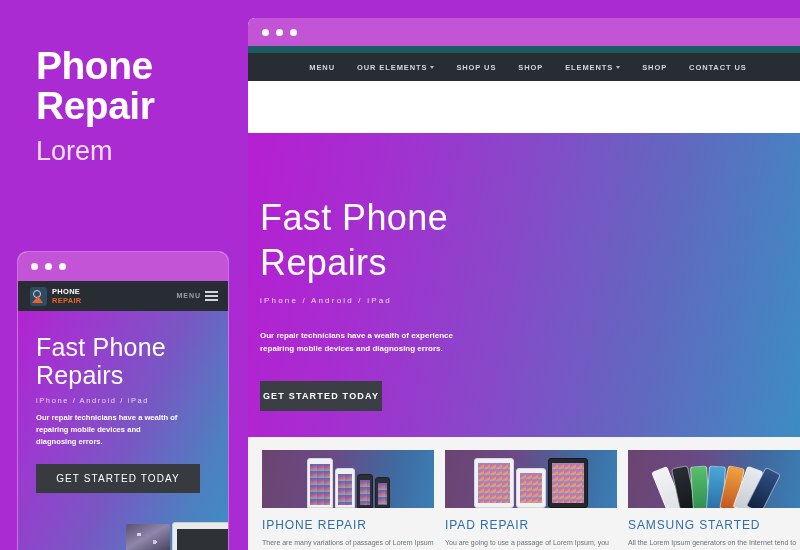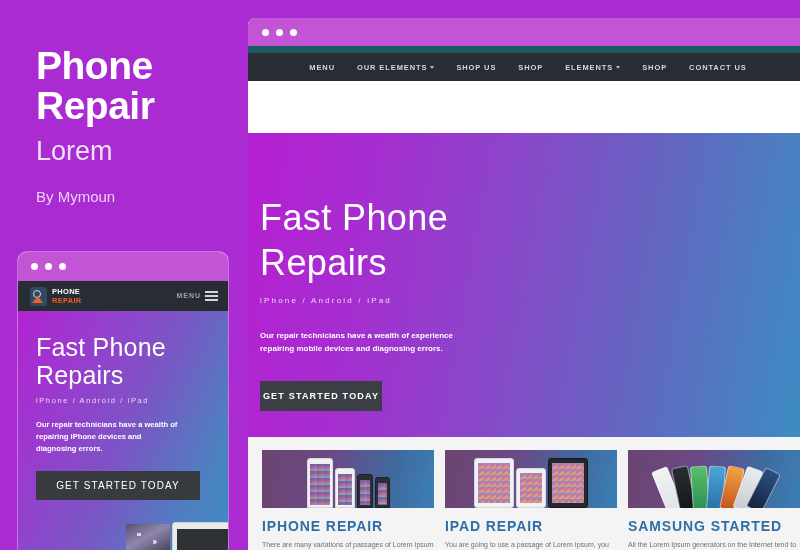--- a/index.html
+++ b/index.html
@@ -105,21 +105,21 @@
   .m-h1 {
     font-size: 25px; font-weight: 300; color: #ffffff;
     line-height: 28px; letter-spacing: .2px;
   }
   .m-tag {
     font-size: 7.5px; color: #e6d6f2; letter-spacing: 1.6px;
     margin-top: 7px;
   }
   .m-desc {
     font-size: 7.6px; color: #ffffff; line-height: 12px;
-    margin-top: 14px; font-weight: bold;
+    margin-top: 7px; font-weight: bold;
   }
   .m-btn {
     margin-top: 16px;
     background: #373b40;
     color: #ffffff;
     font-size: 10px;
     letter-spacing: 1.1px;
     text-align: center;
     padding: 9px 0;
     width: 164px;
@@ -260,38 +260,37 @@
   }
   .fan span:nth-child(1){ background: linear-gradient(#f2f3f5,#dfe2e6); transform: rotate(-22deg); }
   .fan span:nth-child(2){ background: linear-gradient(#2a2e33,#15181b); transform: rotate(-12deg); }
   .fan span:nth-child(3){ background: linear-gradient(#58c06a,#2f8f54); transform: rotate(-4deg); }
   .fan span:nth-child(4){ background: linear-gradient(#4aa7d8,#2b6fa8); transform: rotate(4deg); }
   .fan span:nth-child(5){ background: linear-gradient(#f0a341,#c3561f); transform: rotate(12deg); }
   .fan span:nth-child(6){ background: linear-gradient(#e9ebee,#c8ccd1); transform: rotate(20deg); }
   .fan span:nth-child(7){ background: linear-gradient(#2e4f86,#14243f); transform: rotate(27deg); }
 
   .card-title {
-    font-size: 14px; font-weight: bold; color: #2f6fa8;
+    font-size: 12px; font-weight: normal; color: #2f6fa8;
     letter-spacing: .9px; margin-top: 10px;
   }
   .card-text {
     font-size: 7px; color: #6b7177; line-height: 10px;
     margin-top: 6px;
   }
 </style>
 </head>
 <body>
 
 <div class="promo">
   <div class="promo-title">
     <div>Phone</div>
     <div>Repair</div>
   </div>
   <div class="promo-sub">Lorem</div>
-  <div class="promo-author">By Mymoun</div>
 </div>
 
 <div class="mobile">
   <div class="mobile-bar">
     <div class="dots">
       <span class="dot"></span>
       <span class="dot"></span>
       <span class="dot"></span>
     </div>
   </div>
@@ -316,21 +315,21 @@
     </div>
 
     <div class="m-hero">
       <div class="m-h1">
         <div>Fast Phone</div>
         <div>Repairs</div>
       </div>
       <div class="m-tag">iPhone / Android / iPad</div>
       <div class="m-desc">
         <div>Our repair technicians have a wealth of</div>
-        <div>repairing iPhone devices and</div>
+        <div>repairing mobile devices and</div>
         <div>diagnosing errors.</div>
       </div>
       <div class="m-btn">GET STARTED TODAY</div>
     </div>
 
     <div class="m-photo">
       <span class="tabpic"></span>
       <span class="laptop"></span>
     </div>
   </div>

